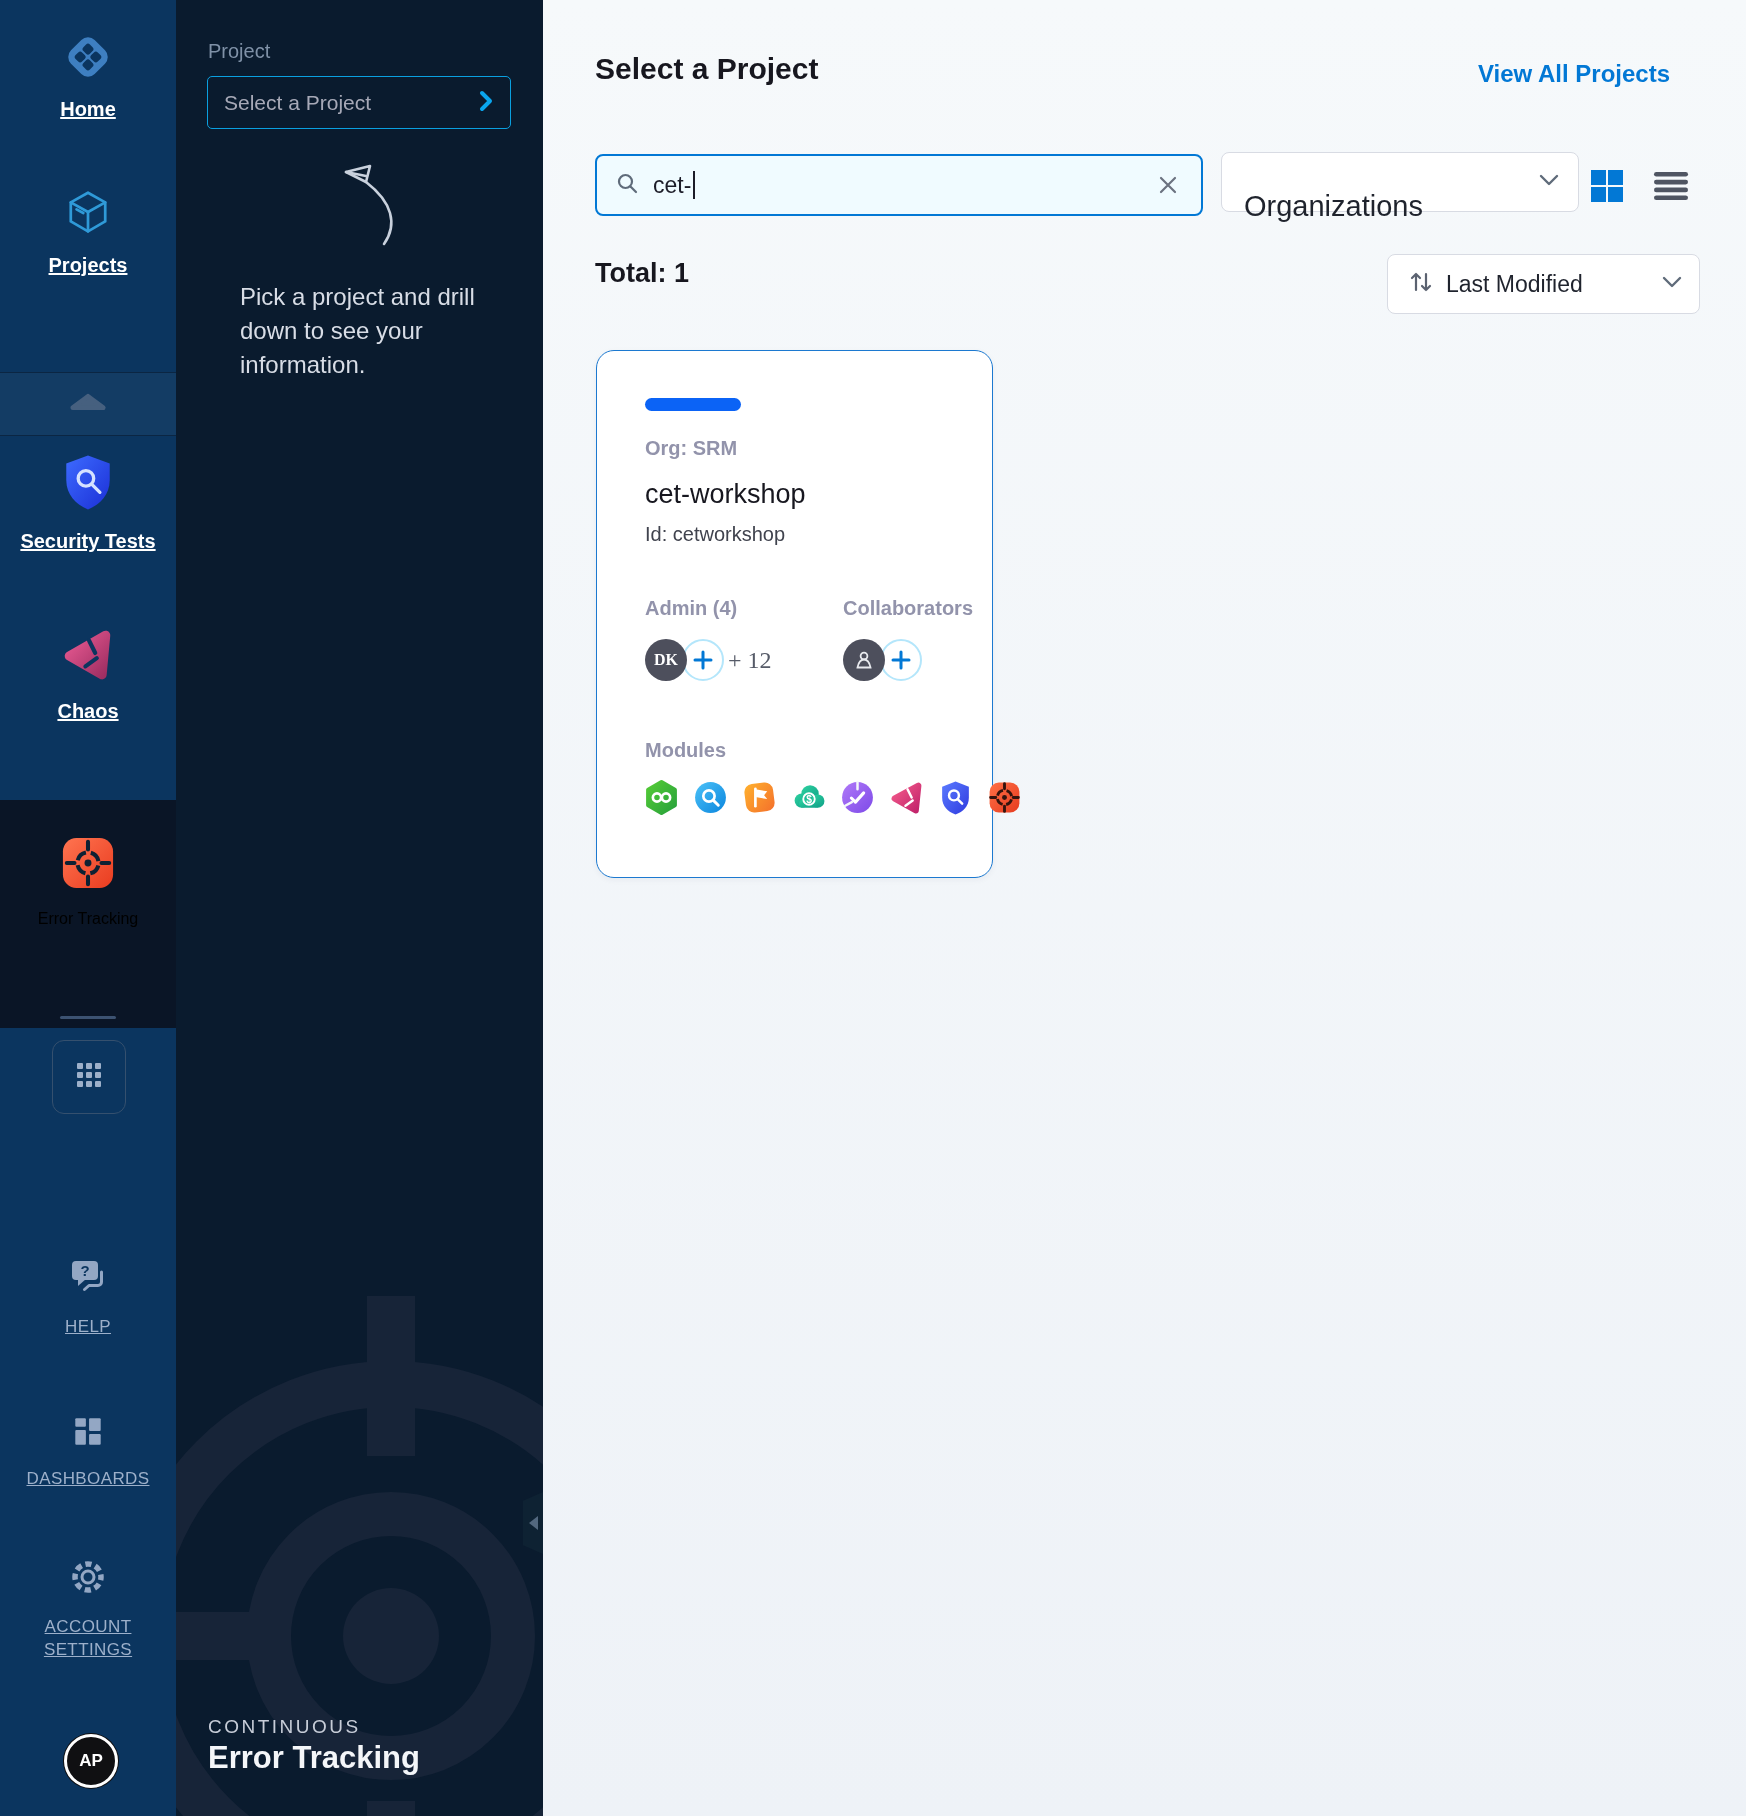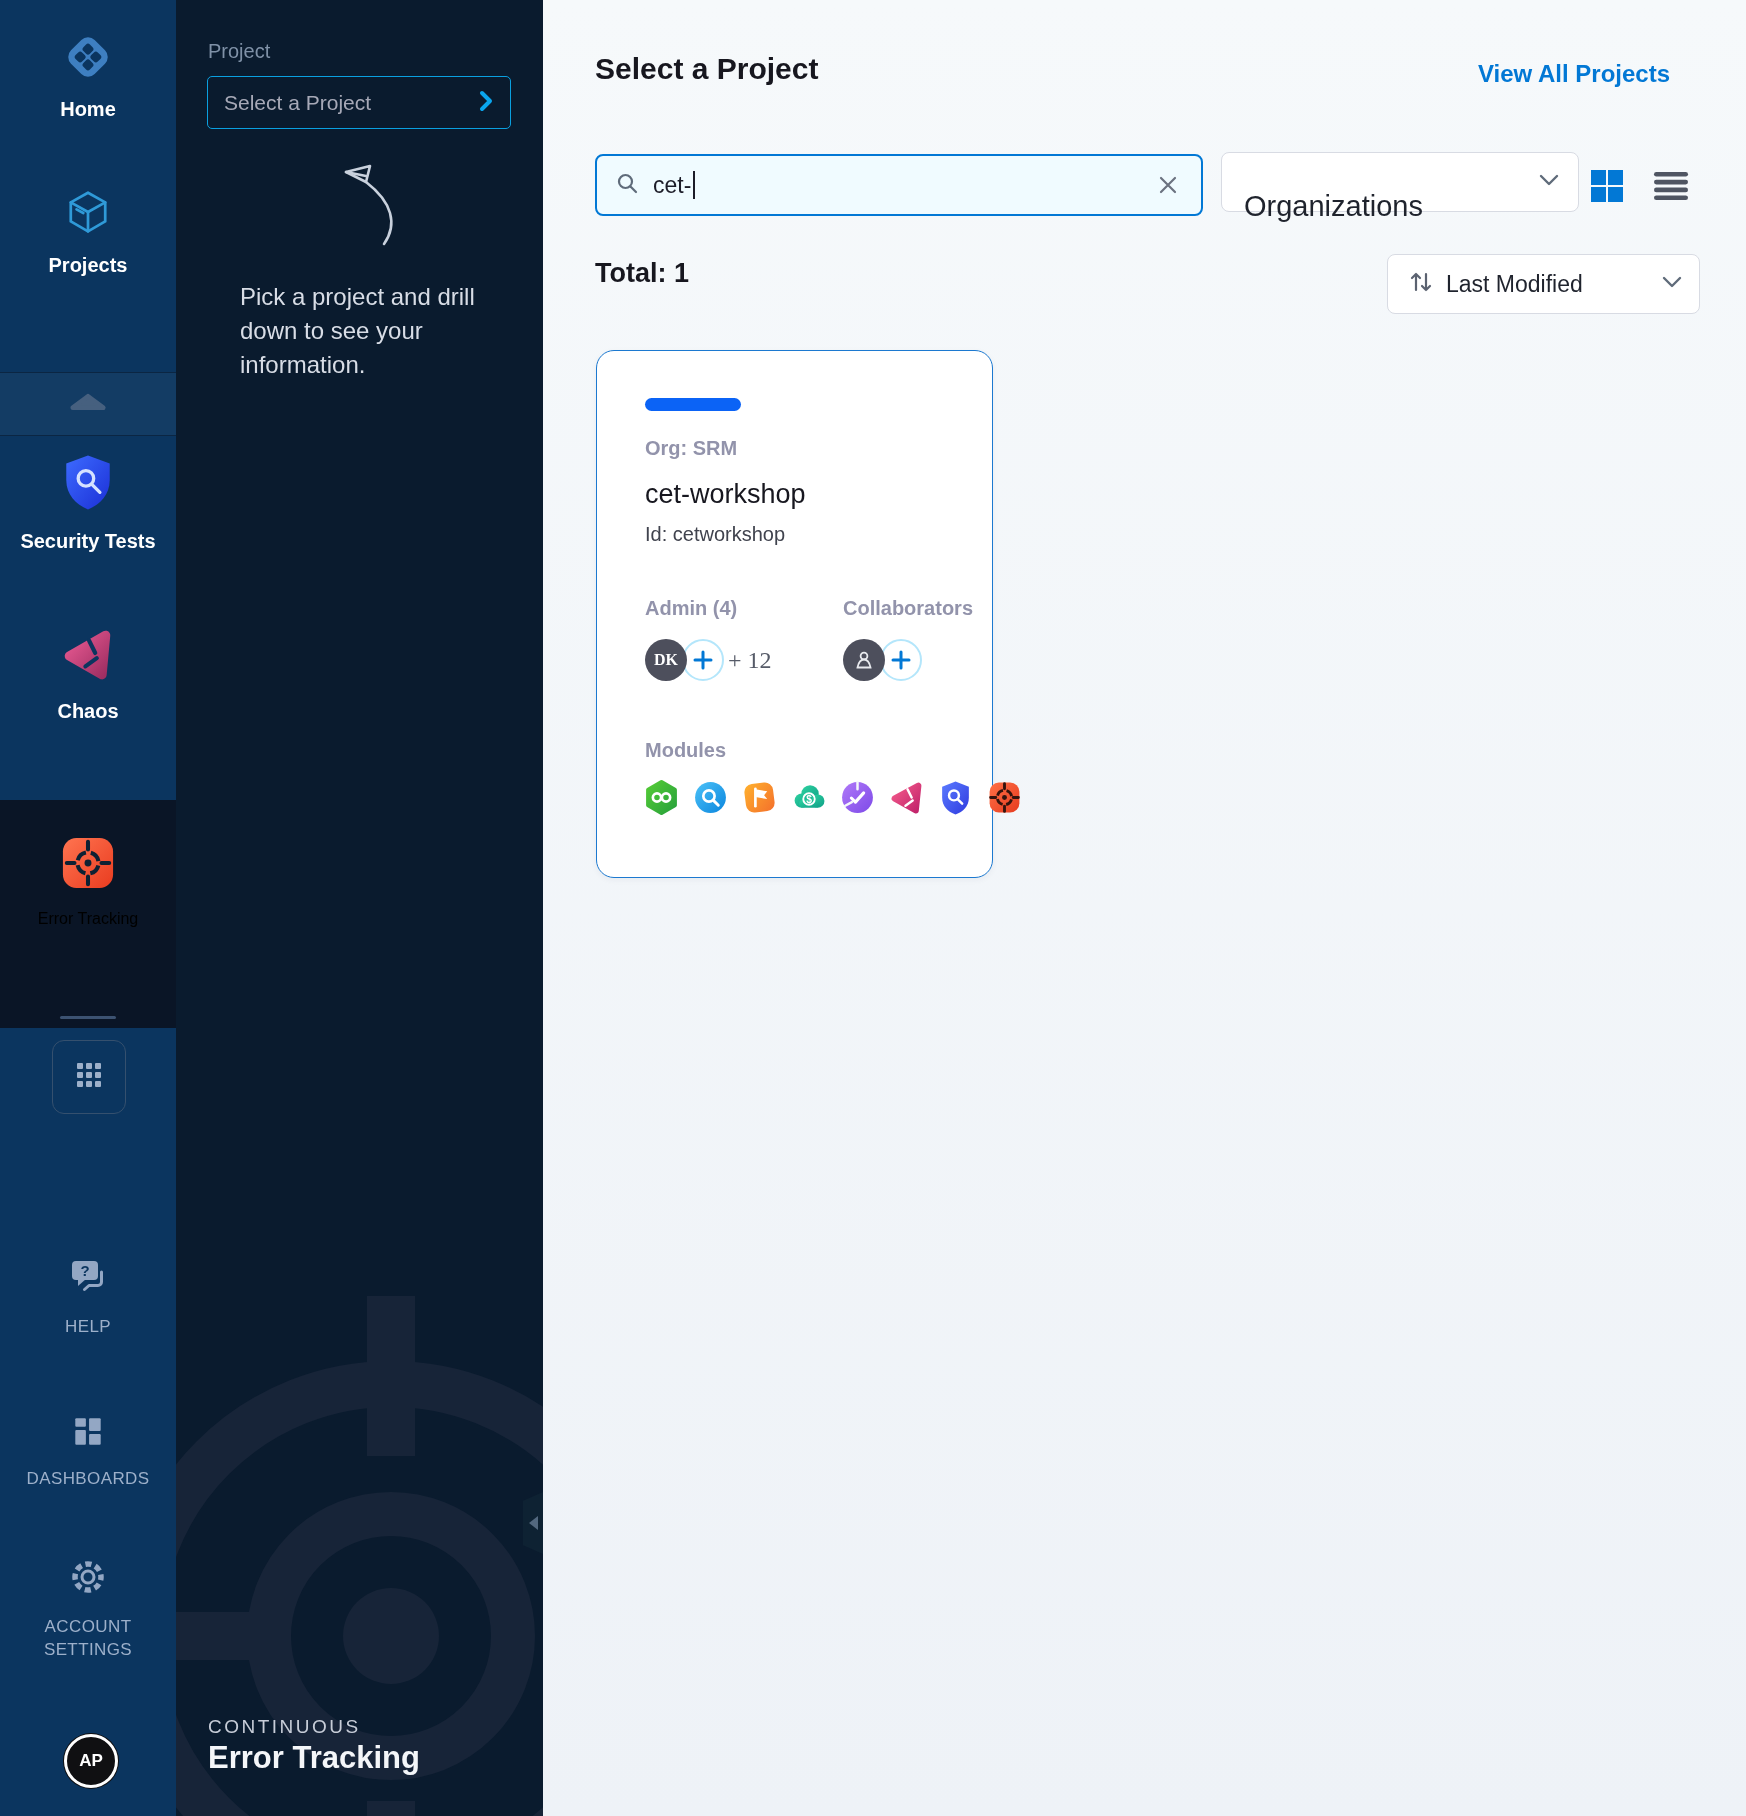--- a/index.html
+++ b/index.html
@@ -3,21 +3,21 @@
 <meta charset="utf-8">
 <style>
   html,body{margin:0;padding:0;width:1746px;height:1816px;overflow:hidden;
     font-family:"Liberation Sans",sans-serif;-webkit-font-smoothing:antialiased;}
   .app{display:flex;width:1746px;height:1816px;}
 
   
   .nav1{position:relative;width:176px;flex:0 0 176px;background:#0b355f;z-index:3;}
   .s1item{position:absolute;left:0;right:0;display:flex;flex-direction:column;
     align-items:center;gap:14px;cursor:pointer;text-align:center;}
-  .s1item .lbl{font-size:20px;font-weight:700;color:#ffffff;}
+  .s1item .lbl{font-size:20px;font-weight:700;color:#ffffff;text-decoration:underline;}
   .s1item .lbl.small{font-size:17px;font-weight:500;color:#9db0ca;letter-spacing:.4px;line-height:1.35;
     max-width:140px;}
   .caret-row{position:absolute;left:0;right:0;top:372px;height:62px;display:flex;
     align-items:center;justify-content:center;background:rgba(255,255,255,.035);
     border-top:1px solid rgba(5,20,40,.55);border-bottom:1px solid rgba(5,20,40,.55);cursor:pointer;}
   .etblock{position:absolute;left:0;right:0;top:800px;height:192px;background:#0a1526;
     display:flex;flex-direction:column;align-items:center;gap:16px;padding-top:36px;cursor:pointer;}
   .s1divider{position:absolute;left:60px;top:1016px;width:56px;height:3px;border-radius:2px;background:#3c5271;}
   .appsbtn{position:absolute;left:52px;top:1040px;width:72px;height:72px;border:1px solid #35506e;
     border-radius:12px;display:flex;align-items:center;justify-content:center;cursor:pointer;}

